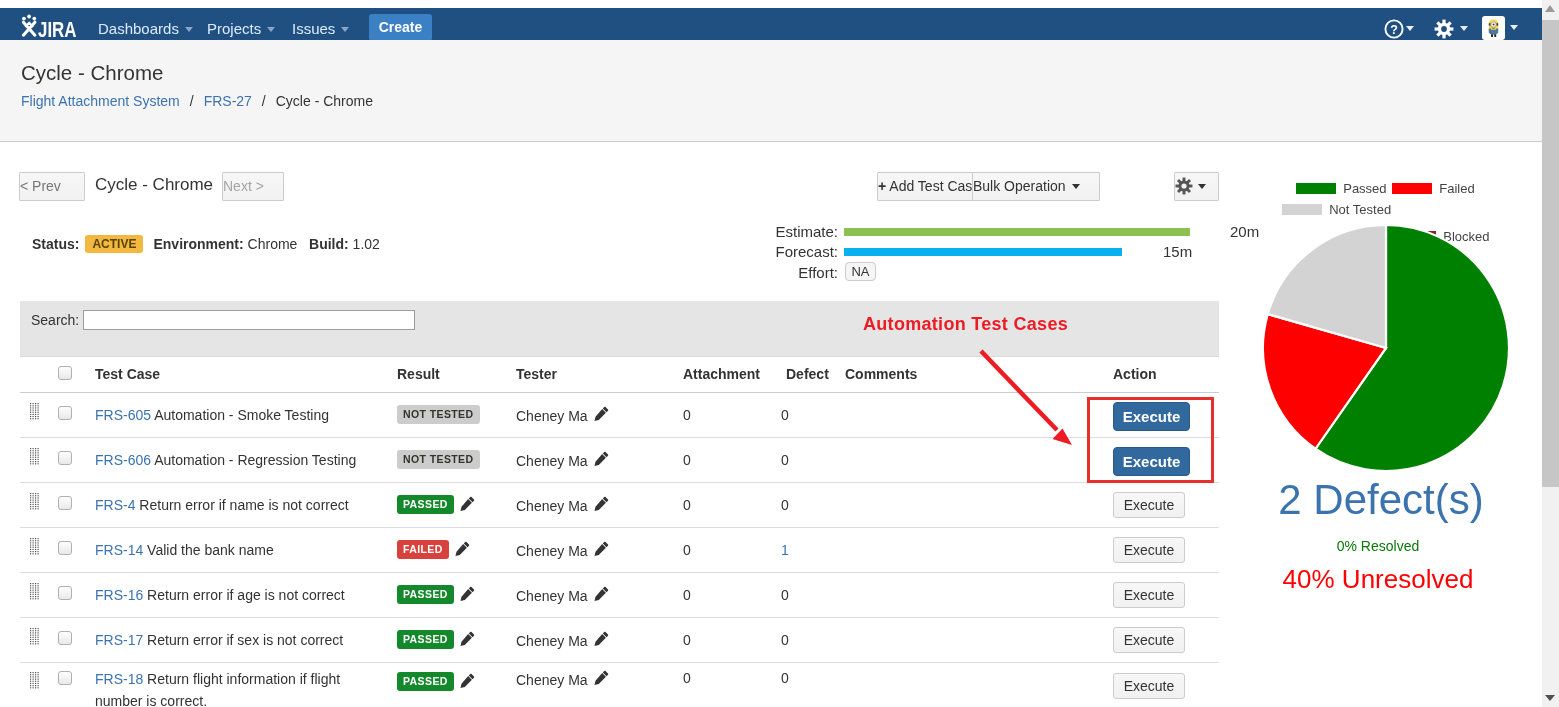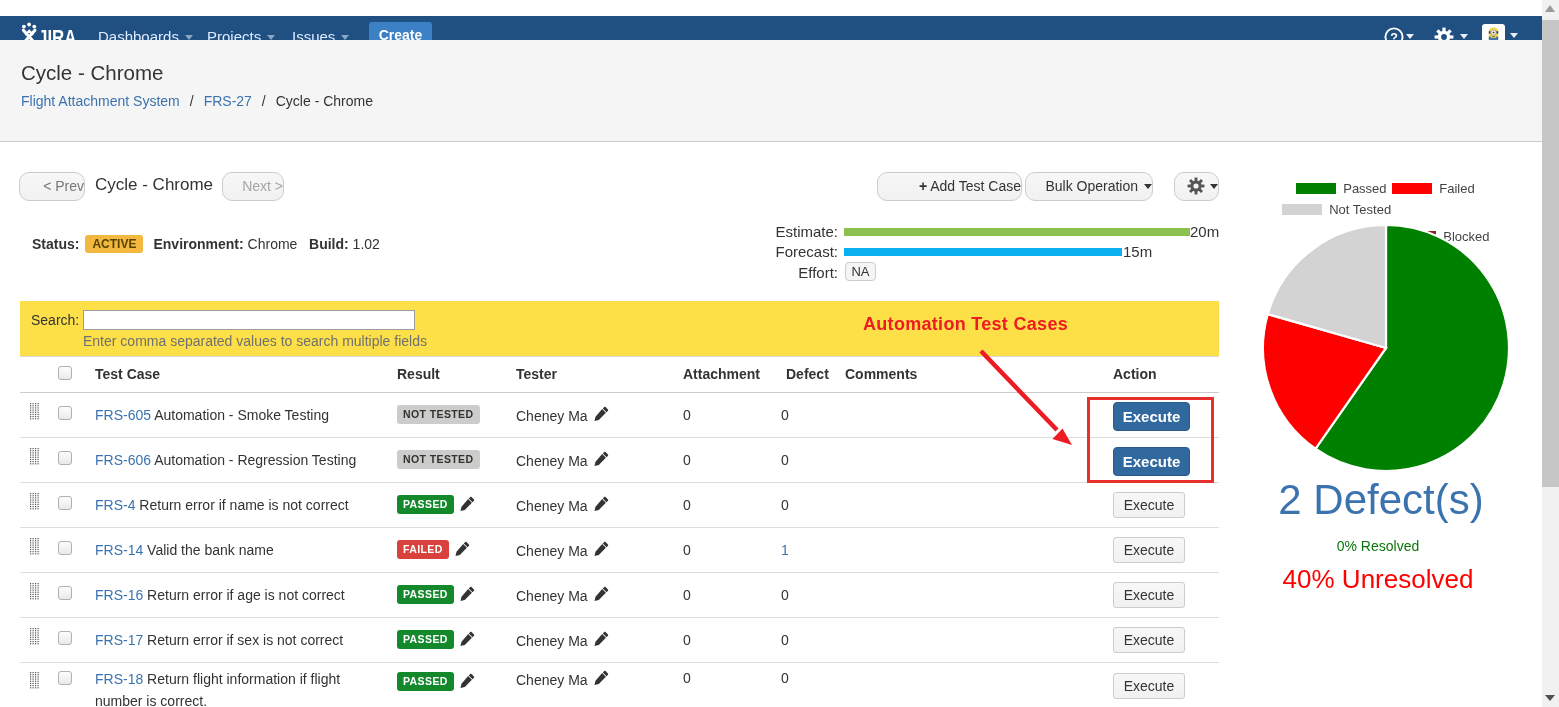--- a/index.html
+++ b/index.html
@@ -1,20 +1,20 @@
 <!DOCTYPE html>
 <html><head>
 <meta charset="utf-8">
 <style>
 * { margin:0; padding:0; box-sizing:border-box; }
 html,body { width:1559px; height:707px; overflow:hidden; background:#fff;
   font-family:"Liberation Sans", sans-serif; font-size:14px; color:#333; }
 .abs { position:absolute; }
 
-#nav { position:absolute; left:0; top:16px; width:1542px; height:40px; background:#205081; }
+#nav { position:absolute; left:0; top:8px; width:1542px; height:40px; background:#205081; }
 .navitem { position:absolute; color:#deebff; font-size:15px; top:12px; }
 .caret { display:inline-block; width:0; height:0; border-left:4px solid transparent;
   border-right:4px solid transparent; border-top:5px solid #89a7c3; vertical-align:2px; margin-left:6px;}
 .caret.lg { border-left-width:4.5px; border-right-width:4.5px; border-top:5.5px solid #e8eef5; margin:0; }
 #logo { position:absolute; left:21px; top:6px; color:#fff; }
 #create { position:absolute; left:369px; top:6px; width:63px; height:27px; background:#3b7fc4;
   border-radius:3px; color:#fff; font-weight:bold; font-size:14px; text-align:center; line-height:27px; }
 #qsearch { position:absolute; left:1195px; top:6px; width:169px; height:28px; background:#1a4a76;
   border:1px solid #2e5a82; border-radius:5px; }
 #qsearch .ph { position:absolute; left:12px; top:5px; color:#a7b9cb; font-size:15px; }
@@ -22,40 +22,40 @@
 #avatar { position:absolute; left:1482px; top:8px; width:23px; height:24px; background:#fff; border-radius:3px; }
 
 #band { position:absolute; left:0; top:40px; width:1542px; height:102px; background:#f5f5f5;
   border-bottom:1px solid #cccccc; }
 #ptitle { position:absolute; left:21px; top:61px; font-size:20.5px; color:#333; }
 #crumb { position:absolute; left:21px; top:93px; font-size:14px; color:#333; }
 a.lnk { color:#3b73af; text-decoration:none; }
 .sep { color:#333; padding:0 10px; }
 
 .btn { position:absolute; height:29px; background:linear-gradient(#f7f7f7,#f1f1f1);
-  border:1px solid #cccccc; border-radius:10px; font-size:14px; color:#333; text-align:right; }
+  border:1px solid #cccccc; border-radius:1px; font-size:14px; color:#333; text-align:left; }
 #prev { left:19px; top:172px; width:66px; line-height:27px; color:#777; }
 #h2 { position:absolute; left:95px; top:175px; font-size:17px; color:#333; }
 #next { left:222px; top:172px; width:62px; line-height:27px; color:#a5a5a5; }
 #addtc { left:877px; top:172px; width:145px; line-height:27px; }
-#bulk { left:1025px; top:172px; width:128px; line-height:27px; }
+#bulk { left:972px; top:172px; width:128px; line-height:27px; }
 #gearbtn { left:1174px; top:172px; width:45px; line-height:27px; }
 
 #statusrow { position:absolute; left:32px; top:235px; font-size:14px; }
 #statusrow b { color:#333;margin-top:12px; }
 .lz { display:inline-block; font-size:12px; font-weight:bold; border-radius:3px; padding:2px 7px; }
 #active { background:#f2b83f; color:#594300; margin:0 10px 0 6px; vertical-align:1px;}
 
 .elabel { position:absolute; font-size:15px; color:#333; text-align:right; width:70px; }
 .ebar { position:absolute; left:844px; height:8px; }
-.eval { position:absolute; font-size:15px; color:#333; }
+.eval { position:absolute; font-size:15px; color:#333;margin-left:40px; }
 #na { position:absolute; left:845px; top:262px; width:31px; height:19px; background:#f5f5f5;
   border:1px solid #ccc; border-radius:4px; font-size:13px; text-align:center; line-height:17px; }
 
-#sband { position:absolute; left:20px; top:301px; width:1199px; height:56px; background:#fde047;
+#sband { position:absolute; left:20px; top:301px; width:1199px; height:56px; background:#e5e5e5;
   border-bottom:1px solid #d9d9d9; }
 #slabel { position:absolute; left:11px; top:11px; font-size:14px; color:#333; }
 #sinput { position:absolute; left:63px; top:9px; width:332px; height:20px; background:#fff; border:1px solid #9d9d9d; }
 #shint { position:absolute; left:63px; top:32px; font-size:14px; color:#707070; }
 #anno { position:absolute; left:863px; top:314px; font-size:18px; letter-spacing:0.3px; font-weight:bold; color:#ed1c24; }
 
 #tbl { position:absolute; left:20px; top:357px; width:1199px; }
 table.t1 { border-collapse:collapse; width:1199px; table-layout:fixed; }
 td,th { padding:0; vertical-align:middle; font-size:14px; text-align:left; }
 tr.hdr th { height:35px; font-weight:bold; color:#333; border-bottom:1px solid #cccccc; }
@@ -174,21 +174,20 @@
 <div class="eval" style="left:1190px; top:223px;">20m</div>
 <div class="elabel" style="left:768px; top:243px;">Forecast:</div>
 <div class="ebar" style="top:248px; width:278px; background:#09b0ef;"></div>
 <div class="eval" style="left:1123px; top:243px;">15m</div>
 <div class="elabel" style="left:768px; top:264px;">Effort:</div>
 <div id="na">NA</div>
 
 <div id="sband">
   <div id="slabel">Search:</div>
   <div id="sinput"></div>
-  <div id="shint">Enter comma separated values to search multiple fields</div>
 </div>
 <div id="anno">Automation Test Cases</div>
 
 <div id="tbl">
 <table class="t1">
 <colgroup>
         <col style="width:38px">
         <col style="width:37px">
         <col style="width:302px">
         <col style="width:119px">

